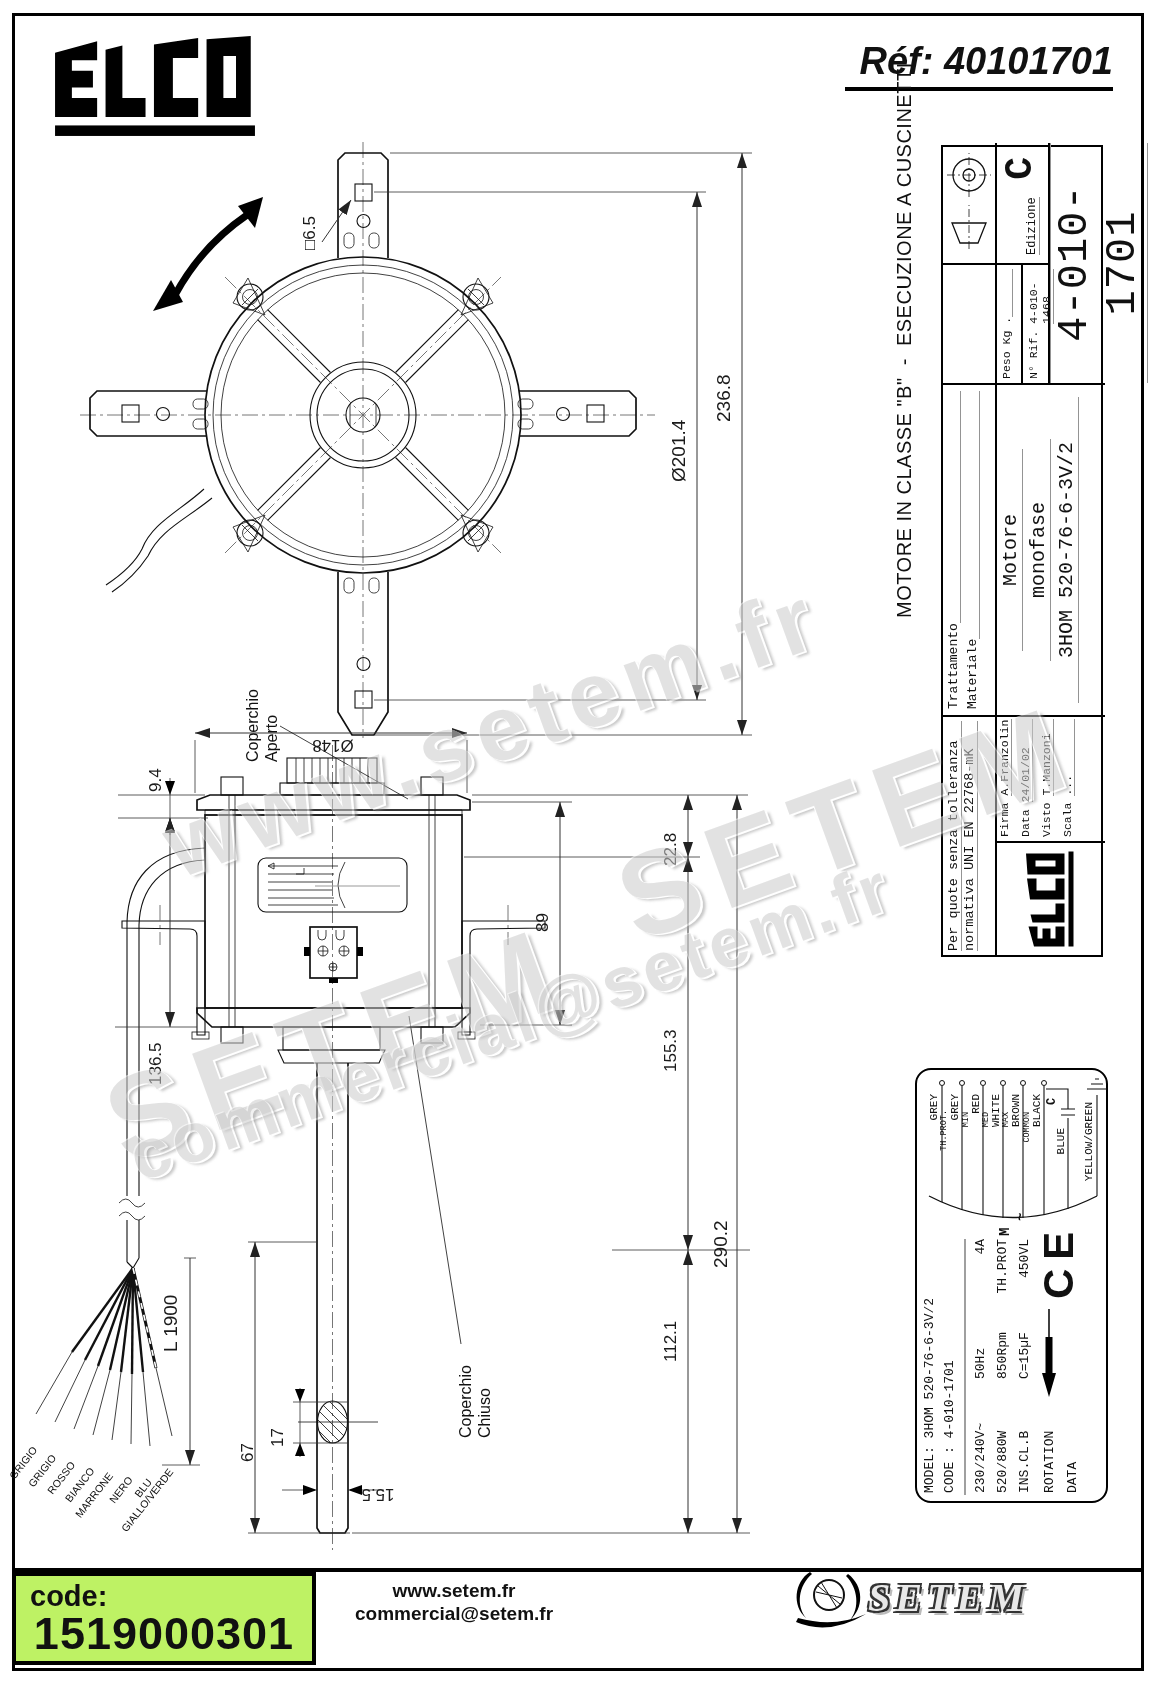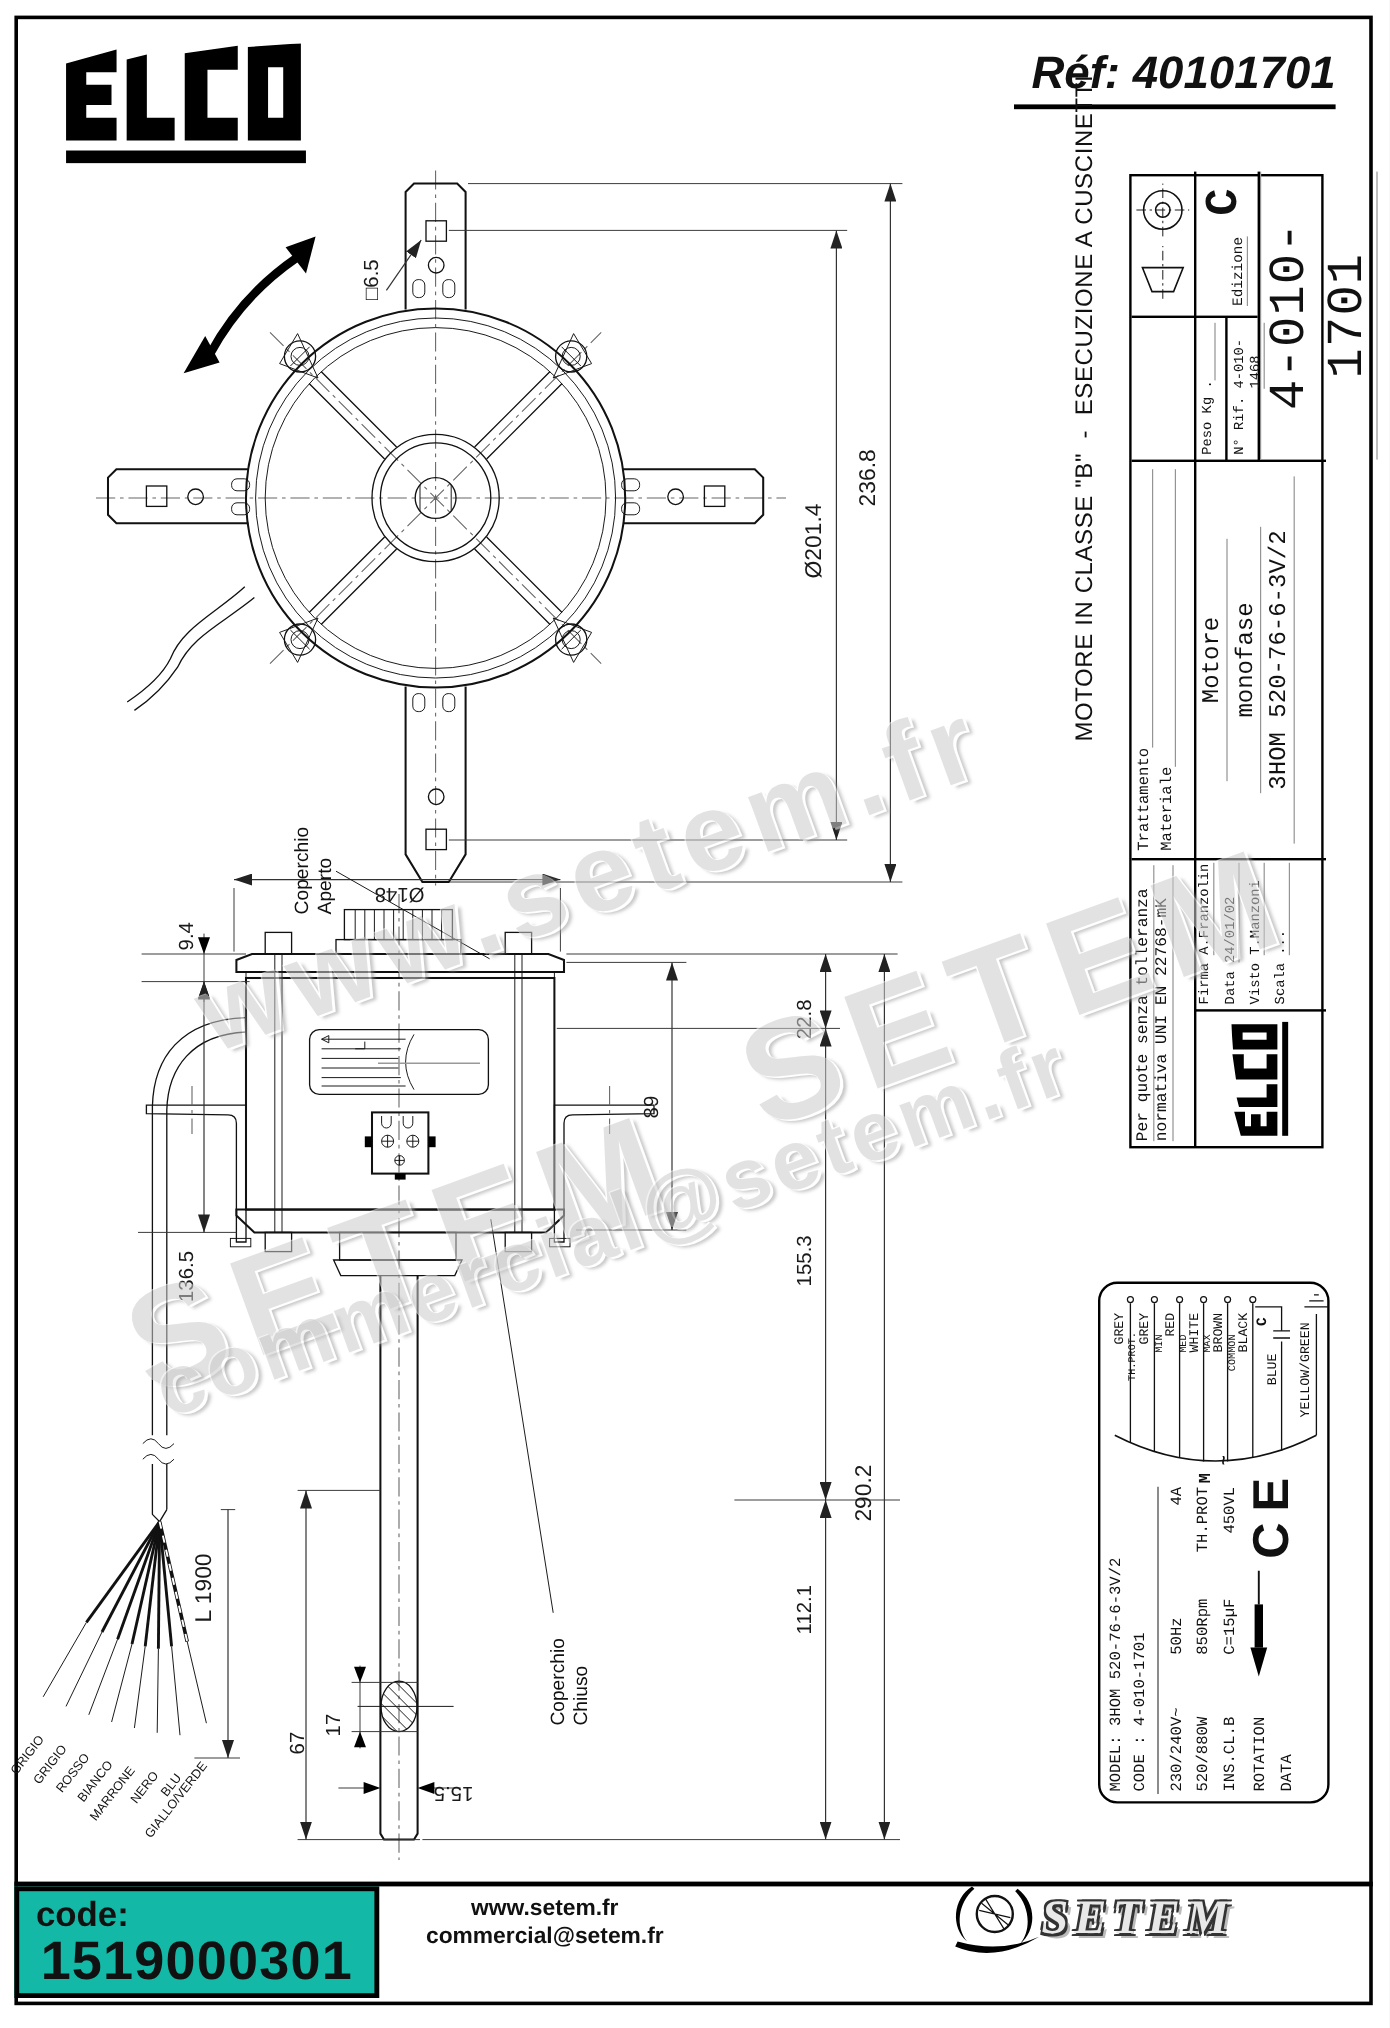--- a/index.html
+++ b/index.html
@@ -37,21 +37,21 @@
   .gline{border-bottom:1px solid #949494;}
   .np{position:absolute;left:915px;top:1068px;width:435px;height:193px;
         transform:rotate(-90deg) translateX(-435px);transform-origin:0 0;
         border:2.5px solid #000;border-radius:16px;box-sizing:border-box;}
   .np div{position:absolute;font-family:"Liberation Mono",monospace;color:#111;}
   .mono13{font:13px "Liberation Mono",monospace;}
   .wname{font:11px "Liberation Mono",monospace;}
   .wtag{font:8.5px "Liberation Mono",monospace;}
   
   .codebox{position:absolute;left:12px;top:1572px;width:304px;height:93px;border:4px solid #000;
-        box-sizing:border-box;background:#14b8a6;}
+        box-sizing:border-box;background:#bef264;}
   .codelabel{position:absolute;left:14px;top:4px;font:700 29px "Liberation Sans",sans-serif;}
   .codeval{position:absolute;left:0;top:32px;width:100%;text-align:center;
         font:700 45px "Liberation Sans",sans-serif;letter-spacing:1px;}
   .webline{position:absolute;left:354px;top:1580px;width:200px;text-align:center;
         font:700 19px "Liberation Sans",sans-serif;}
   .mailline{position:absolute;left:334px;top:1603px;width:240px;text-align:center;
         font:700 19px "Liberation Sans",sans-serif;}
   .addrline{position:absolute;left:345px;top:1636px;width:790px;
         font:16px "Liberation Sans",sans-serif;white-space:pre;}
   .setemword{position:absolute;left:868px;top:1574px;font:italic 900 40px "Liberation Serif",serif;

